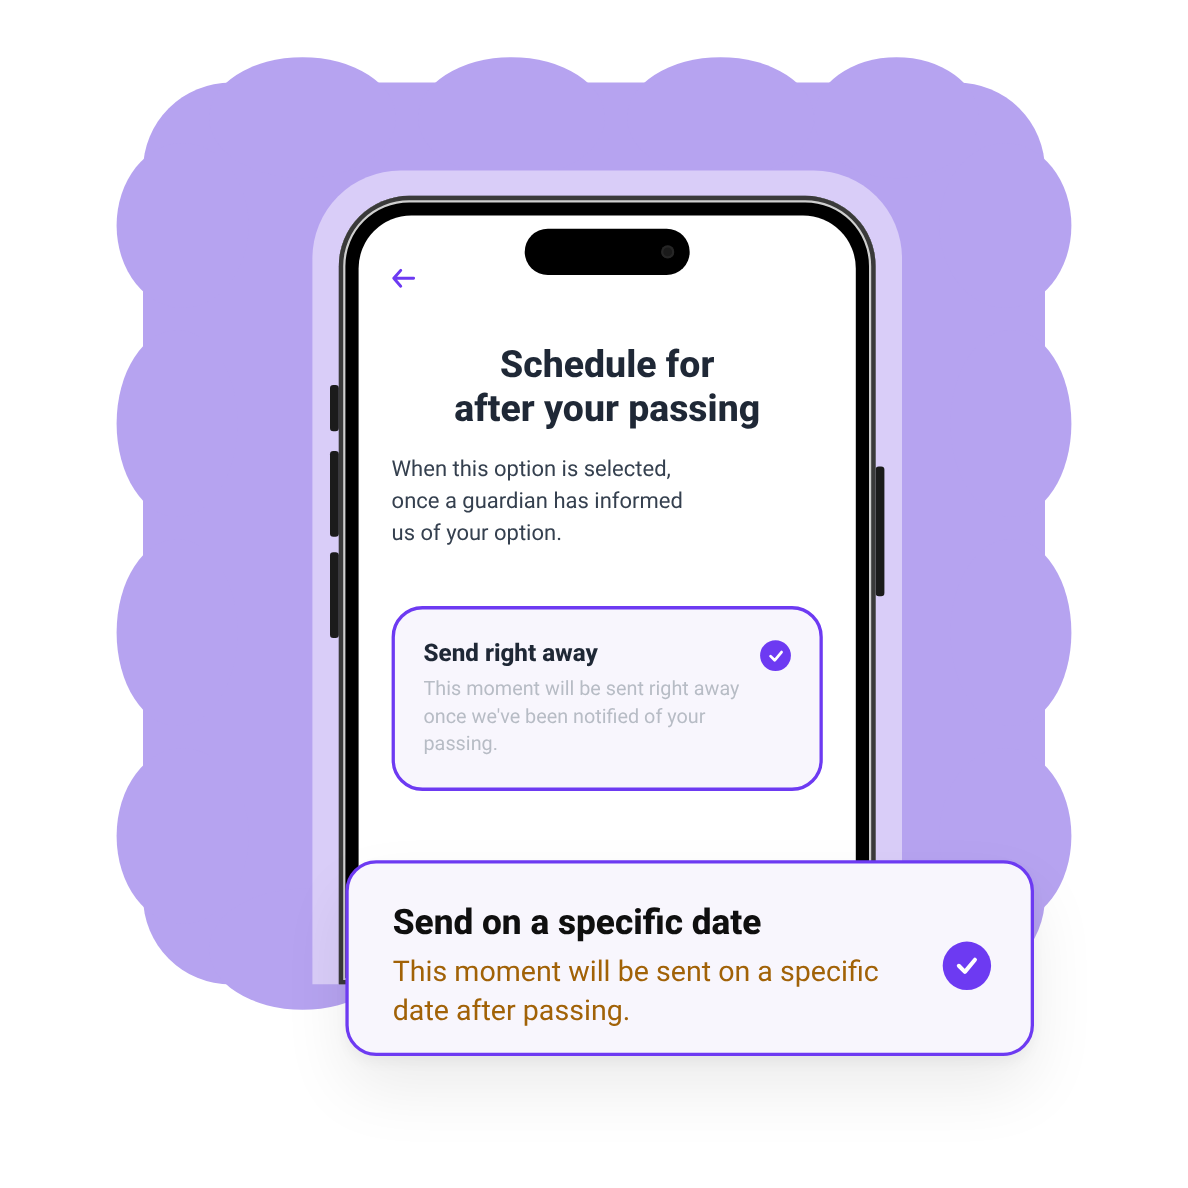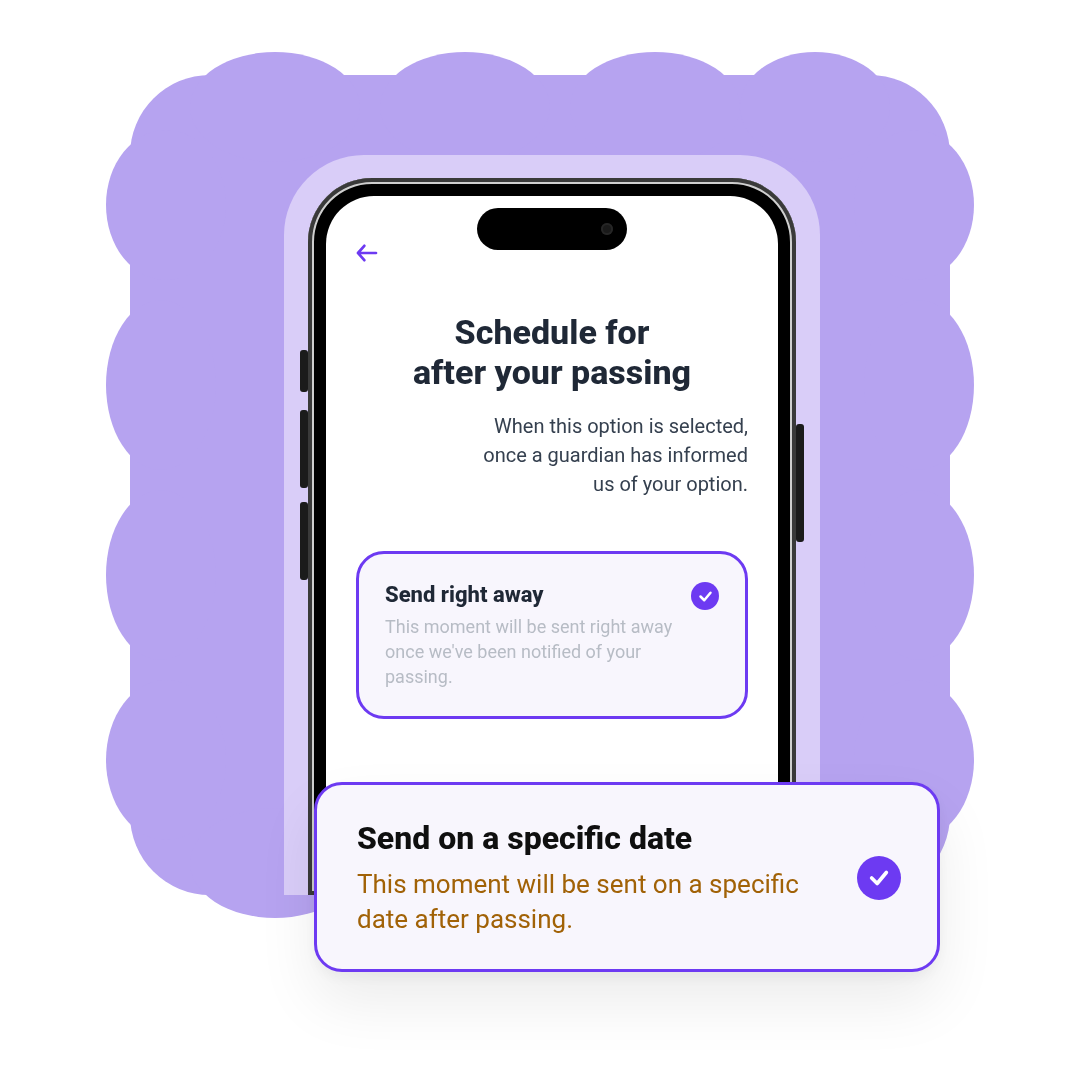--- a/index.html
+++ b/index.html
@@ -75,21 +75,21 @@
   }
 
   
   .side-btn { position:absolute; background:#1b1b1b; border-radius:3px; }
 
   .back-row { height: 28px; display:flex; align-items:center; }
   .back-arrow { color:#6d3af2; font-size:24px; font-weight:600; line-height:1; }
 
   .title-block { margin-top: 44px; text-align:center; }
   .title-line { font-size: 34px; font-weight: 800; color:#1f2836; line-height:1.18; }
-  .sub-block { margin-top: 20px; text-align:right; }
+  .sub-block { margin-top: 20px; text-align:left; }
   .sub-line { font-size: 20px; color:#35404f; line-height:1.45; }
 
   .option-card {
     margin-top: 52px;
     border: 3px solid #6d3af2;
     border-radius: 28px;
     background: #f8f6fd;
     padding: 28px 26px 26px 26px;
     display:flex; gap:18px;
     cursor:pointer;
@@ -107,21 +107,21 @@
 
   
   .float-card {
     position:absolute;
     left: 314px;
     top: 782px;
     width: 626px;
     background:#f8f6fd;
     border:3px solid #6d3af2;
     border-radius:28px;
-    padding: 34px 36px 32px 40px;
+    padding: 34px 36px 20px 40px;
     display:flex; align-items:center; gap:22px;
     box-shadow: 0 30px 60px rgba(0,0,0,0.08), 0 6px 12px rgba(0,0,0,0.04);
     cursor:pointer;
   }
   .float-card .opt-title { font-size:32px; font-weight:800; color:#0f0f0f; margin-bottom:10px; }
   .float-card .opt-desc  { font-size:26px; color:#a16207; line-height:1.35; max-width: 460px; }
   .float-card .check-badge { width:44px; height:44px; }
   .float-card .check-badge svg { width:22px; height:22px; }
 
   

